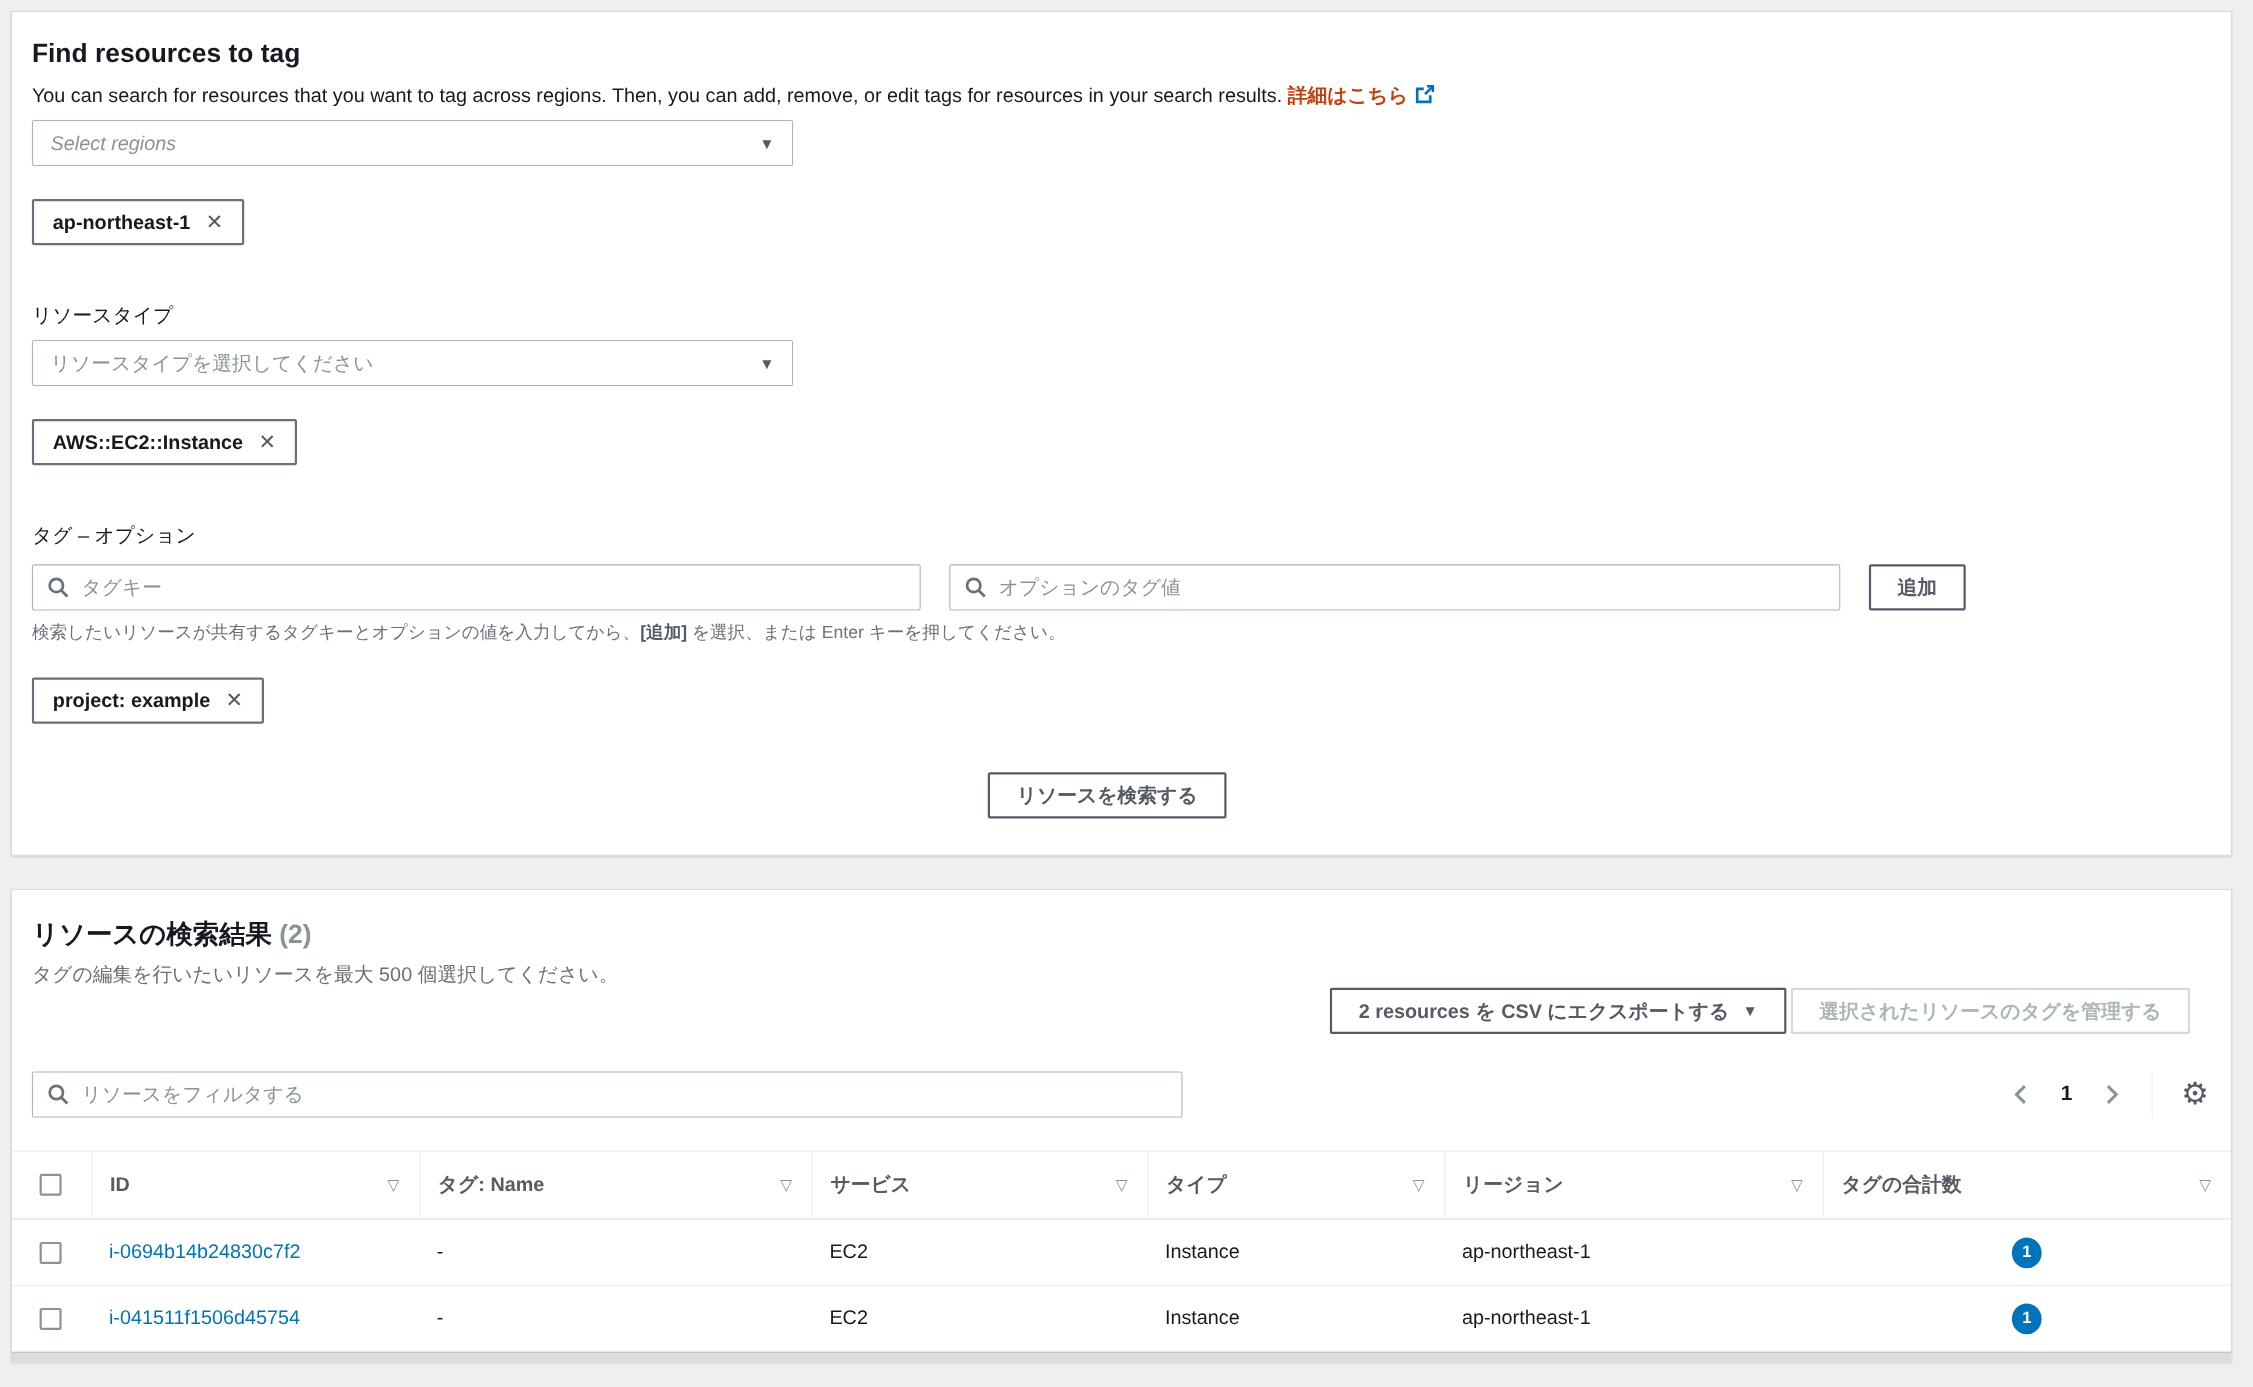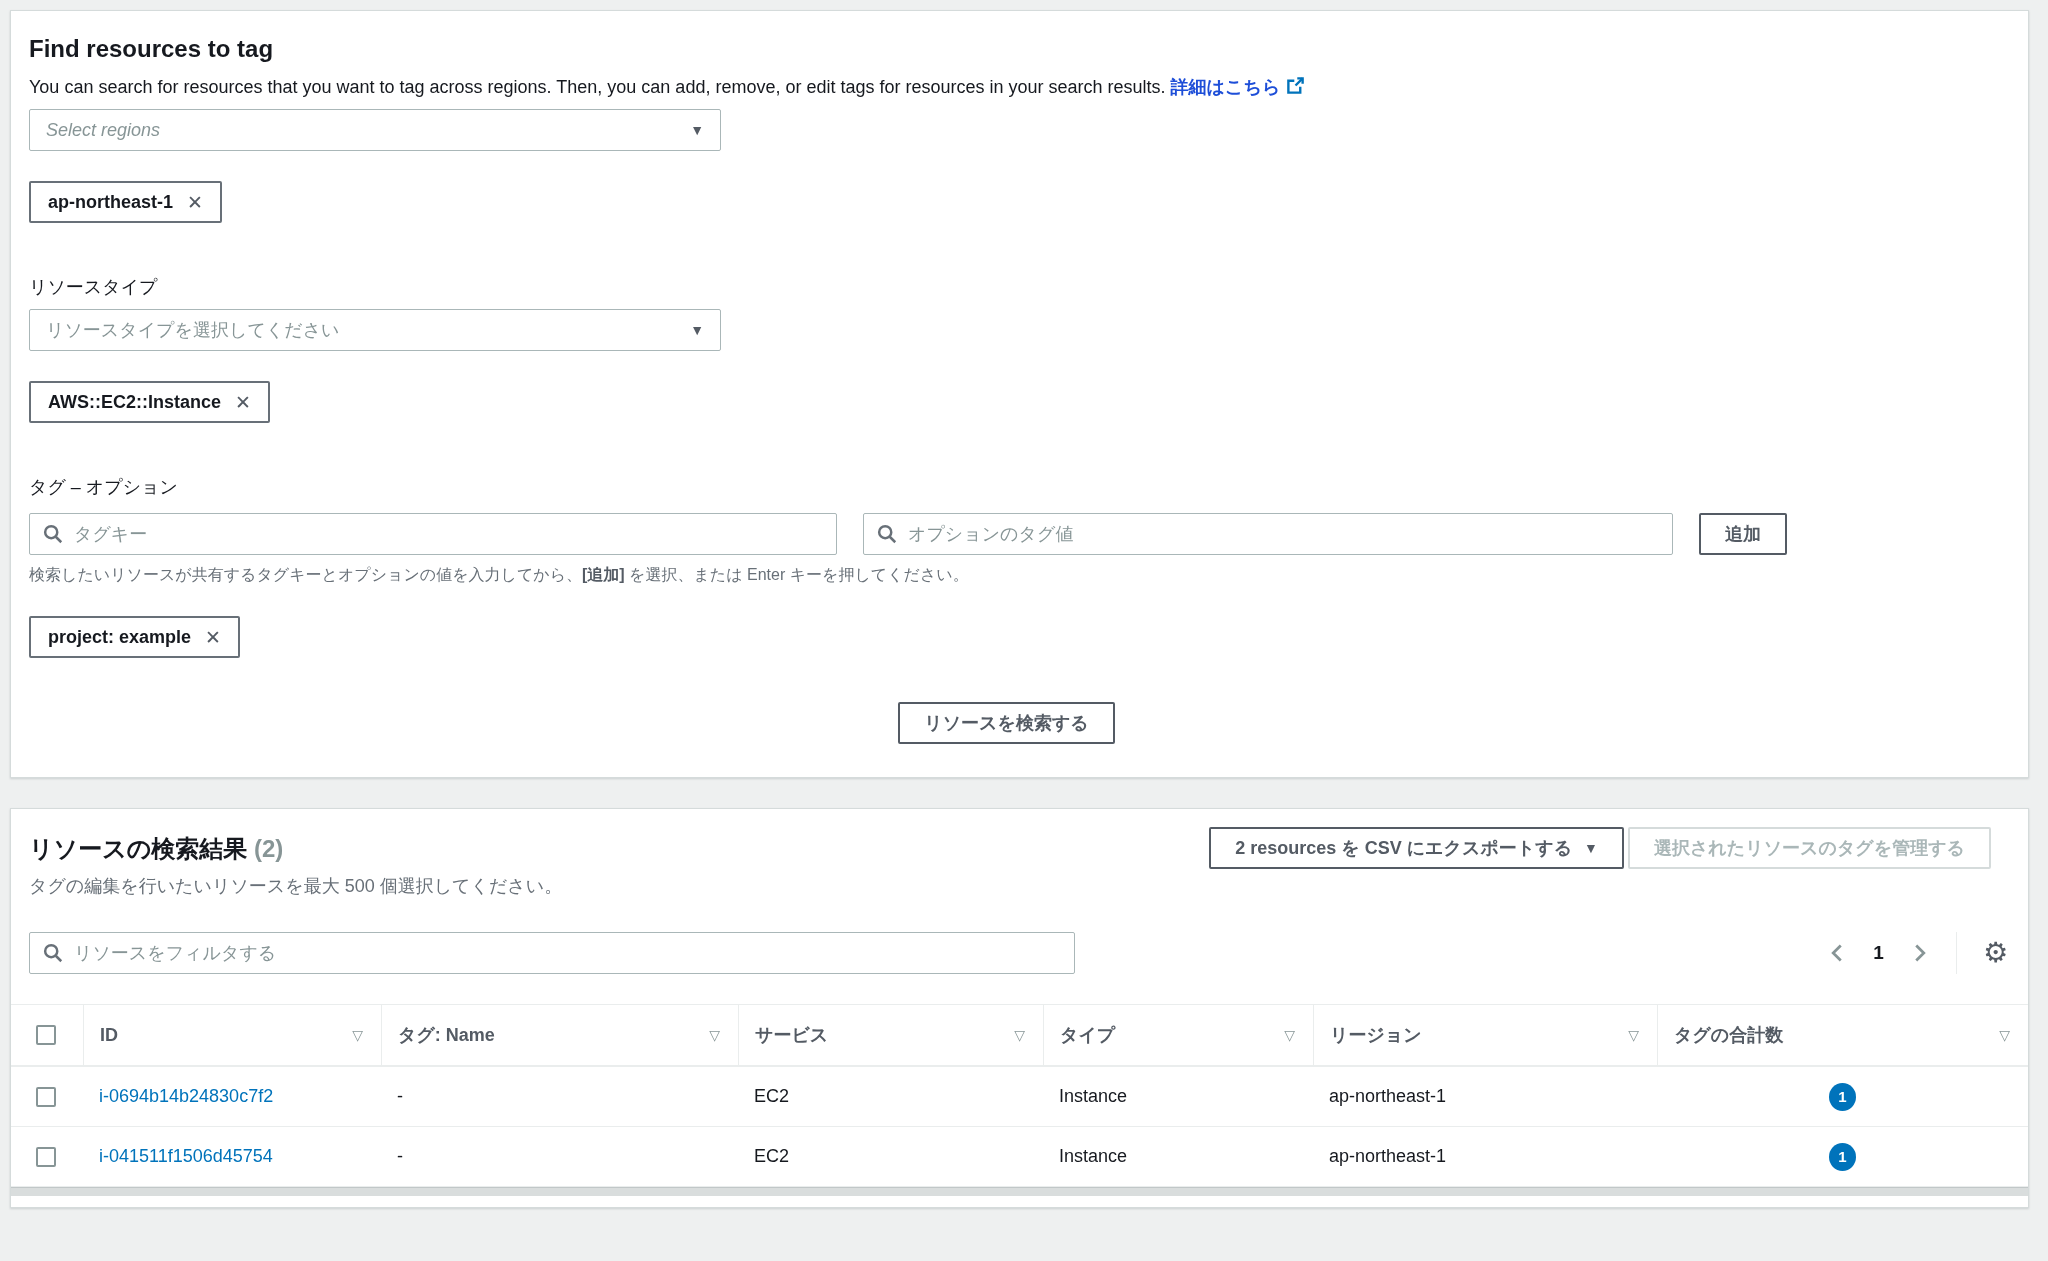--- a/index.html
+++ b/index.html
@@ -13,21 +13,21 @@
     background: #ffffff;
     border: 1px solid #d5dbdb;
     box-shadow: 0 1px 2px rgba(0,28,36,.15);
     margin: 0 19px 0 10px;
   }
   #finder-card { margin-top: 10px; padding: 24px 44px 33px 18px; }
   #results-card { margin-top: 30px; padding: 18px 0 0 0; min-height: 400px; }
 
   h1 { font-size: 24px; font-weight: 700; color: #16191f; }
   .desc { margin-top: 12px; font-size: 18px; color: #16191f; }
-  .link { color: #1d4ed8; font-weight: 700; text-decoration: none; cursor: pointer; }
+  .link { color: #c2410c; font-weight: 700; text-decoration: none; cursor: pointer; }
   .ext-icon { display: inline-block; vertical-align: -2px; margin-left: 6px; }
 
   .field-label { font-size: 18px; color: #16191f; margin-top: 52px; }
   .select {
     margin-top: 10px; width: 692px; height: 42px;
     border: 1px solid #aab7b8; border-radius: 2px; background: #fff;
     display: flex; align-items: center; justify-content: space-between;
     padding: 0 16px; cursor: pointer;
   }
   .select .ph { color: #879596; font-size: 18px; }
@@ -65,21 +65,21 @@
   }
   .btn:disabled, .btn.disabled { border-color: #d5dbdb; color: #aab7b8; cursor: default; }
   #add-btn { margin-left: 26px; }
 
   .help { margin-top: 10px; font-size: 16px; color: #687078; }
   .help b { font-weight: 700; color: #545b64; }
 
   .search-row { display: flex; justify-content: center; margin-top: 44px; }
 
   
-  .results-head { display: flex; align-items: flex-start; padding: 0 37px 0 18px; }
+  .results-head { display: flex; align-items: flex-start; padding: 0 37px 0 18px; flex-direction: column; }
   h2 { font-size: 24px; font-weight: 700; margin-top: 6px; }
   h2 .count { color: #879596; font-weight: 700; }
   .results-sub { margin-top: 9px; font-size: 18px; color: #687078; }
   .head-buttons { margin-left: auto; display: flex; gap: 4px; }
 
   .filter-row { display: flex; align-items: center; margin-top: 34px; padding: 0 20px 0 18px; }
   #filter-box { width: 1046px; }
   .pager { margin-left: auto; display: flex; align-items: center; gap: 20px; }
   .pager .page { font-size: 19px; font-weight: 700; color: #16191f; padding: 0 4px; }
   .pager .vdiv { width: 1px; height: 42px; background: #eaeded; margin: 0 6px; }

